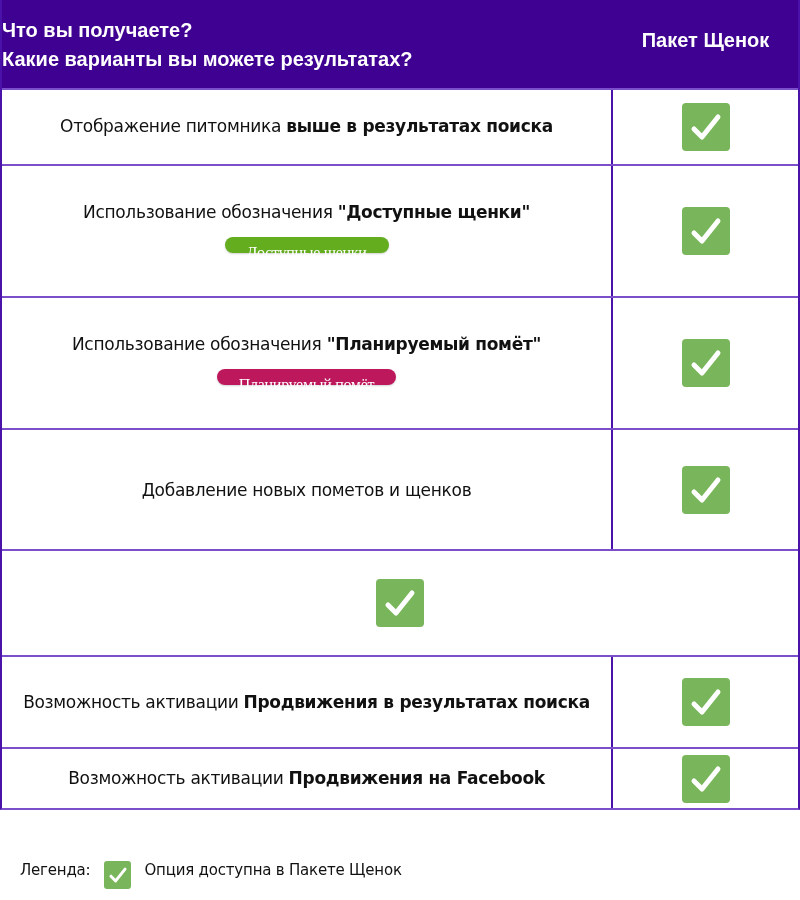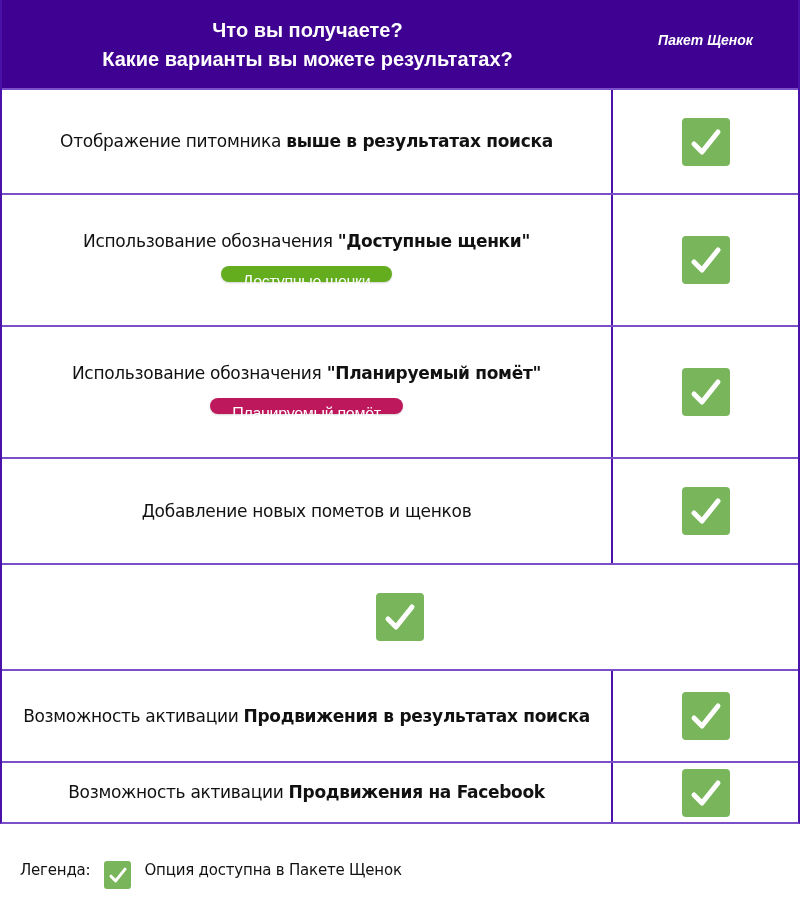--- a/index.html
+++ b/index.html
@@ -9,30 +9,29 @@
     .table {
       position: absolute; left: 0; top: 0; width: 800px;
       border-left: 2px solid #4a12a8; border-right: 2px solid #4a12a8;
       border-bottom: 2px solid #7b4fc9;
     }
     .header {
       display: flex; height: 88px; background: #3f0191; color: #ffffff;
     }
     .header .col-feature {
       width: 611px; display: flex; flex-direction: column;
-      align-items: center; justify-content: center;
+      align-items: flex-start; justify-content: center;
       font-family: "Liberation Sans", sans-serif; font-weight: bold;
       font-size: 20px; line-height: 29px; text-align: center;
       padding-top: 2px;
     }
     .header .col-package {
       flex: 1; display: flex; align-items: center; justify-content: center;
-      font-family: "Liberation Sans", sans-serif; font-weight: bold; font-size: 14px;
+      font-family: "Liberation Sans", sans-serif; font-weight: bold; font-size: 20px;
       padding-bottom: 8px;
-      font-style: italic;
     }
     .row {
       display: flex; border-top: 2px solid #7b4fc9;
     }
     .row:first-of-type { border-top: none; }
     .cell-feature {
       width: 611px; border-right: 2px solid #4a12a8;
       display: flex; flex-direction: column; align-items: center; justify-content: center;
       text-align: center; font-size: 17px; letter-spacing: -0.3px;
     }
@@ -41,21 +40,21 @@
     .cell-check {
       flex: 1; display: flex; align-items: center; justify-content: center;
     }
     .check {
       width: 48px; height: 48px; background: #79b55a; border-radius: 4px;
       display: flex; align-items: center; justify-content: center;
     }
     .check svg { display: block; }
     .badge {
       display: inline-block; margin-top: 15px; height: 16px; line-height: 32px;
-      border-radius: 16px; color: #ffffff; font-family: Liberation Sans, sans-serif;
+      border-radius: 16px; color: #ffffff; font-family: Liberation Serif, serif;
       font-size: 16px; padding: 0 22px; box-shadow: 0 1px 2px rgba(0,0,0,0.18);
     }
     .badge-green { background: #63ad1f; }
     .badge-orange { background: #be185d; }
 
     .legend {
       position: absolute; left: 20px; top: 861px; height: 28px;
       display: flex; font-size: 15px; letter-spacing: -0.2px;
     }
     .legend .check-sm {
@@ -69,21 +68,21 @@
 
 <div class="table">
   <div class="header">
     <div class="col-feature">
       <span>Что вы получаете?</span>
       <span>Какие варианты вы можете результатах?</span>
     </div>
     <div class="col-package">Пакет Щенок</div>
   </div>
 
-  <div class="row" style="height:105px">
+  <div class="row" style="height:76px">
     <div class="cell-feature">
       <div class="line" style="margin-top:-2px"><span>Отображение питомника </span><b>выше в результатах поиска</b></div>
     </div>
     <div class="cell-check">
       <div class="check">
         <svg width="34" height="30" viewBox="0 0 34 30">
             <path d="M5 17 L13 25 L29 5" fill="none" stroke="#ffffff" stroke-width="5" stroke-linecap="round" stroke-linejoin="round"></path>
           </svg>
       </div>
     </div>
@@ -110,21 +109,21 @@
     </div>
     <div class="cell-check">
       <div class="check">
         <svg width="34" height="30" viewBox="0 0 34 30">
             <path d="M5 17 L13 25 L29 5" fill="none" stroke="#ffffff" stroke-width="5" stroke-linecap="round" stroke-linejoin="round"></path>
           </svg>
       </div>
     </div>
   </div>
 
-  <div class="row" style="height:106px">
+  <div class="row" style="height:121px">
     <div class="cell-feature">
       <div class="line"><span>Добавление новых пометов и щенков</span></div>
     </div>
     <div class="cell-check">
       <div class="check">
         <svg width="34" height="30" viewBox="0 0 34 30">
             <path d="M5 17 L13 25 L29 5" fill="none" stroke="#ffffff" stroke-width="5" stroke-linecap="round" stroke-linejoin="round"></path>
           </svg>
       </div>
     </div>

